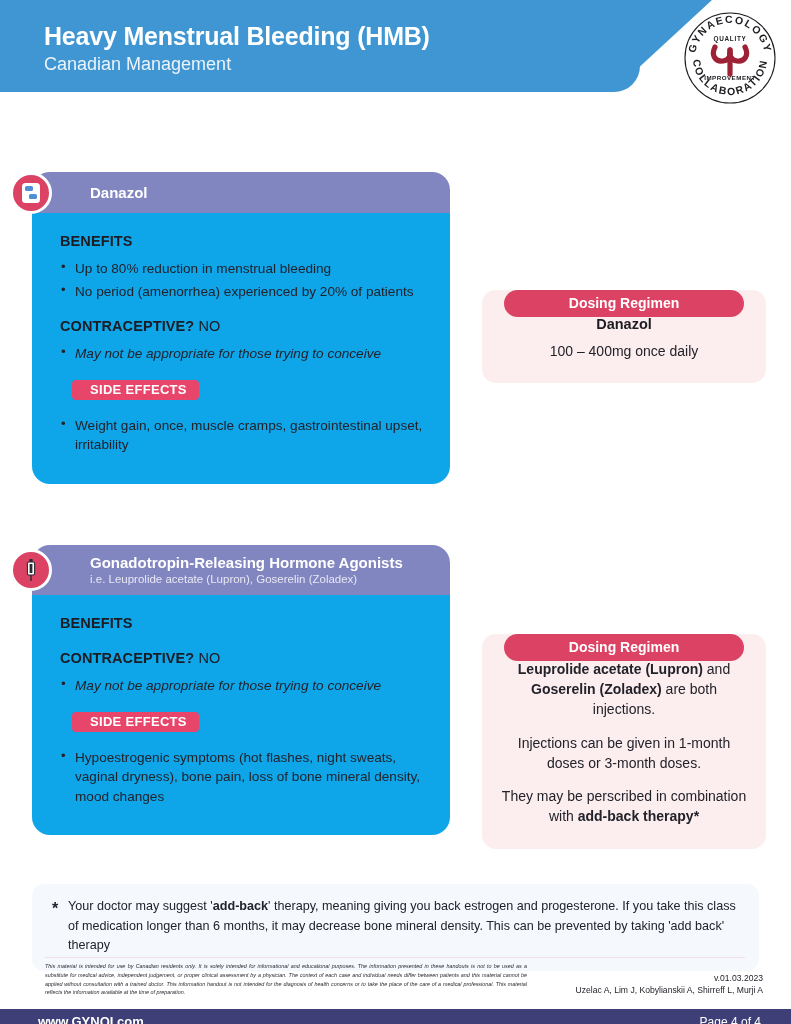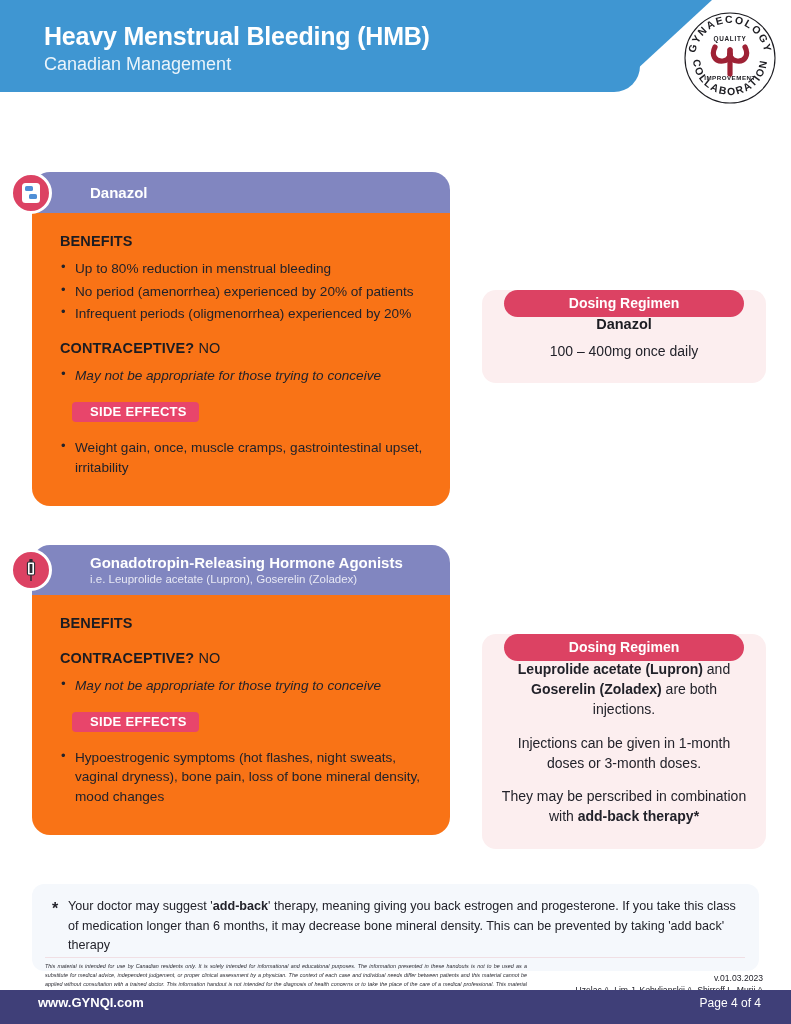--- a/index.html
+++ b/index.html
@@ -92,21 +92,21 @@
     width: 42px; height: 42px;
     border-radius: 50%;
     background: #dc4263;
     border: 3px solid #ffffff;
     box-sizing: border-box;
     display: flex;
     align-items: center;
     justify-content: center;
   }
   .card-body {
-    background: #f97316;
+    background: #0ea5e9;
     border-bottom-left-radius: 18px;
     border-bottom-right-radius: 18px;
     box-sizing: border-box;
     padding: 20px 22px 26px 28px;
   }
   .sec-heading {
     font-size: 14.5px;
     font-weight: bold;
     color: #1c1c22;
     margin: 0 0 5px 0;
@@ -253,21 +253,21 @@
     font-size: 8.6px;
     color: #23232b;
     line-height: 1.4;
   }
 
   
   .bottom-bar {
     position: absolute;
     left: 0; bottom: 0;
     width: 791px;
-    height: 34px;
+    height: 15px;
     background: #3f3f78;
   }
   .bottom-url {
     position: absolute;
     left: 38px; top: 5px;
     font-size: 13px;
     font-weight: bold;
     color: #ffffff;
   }
   .bottom-page {
@@ -324,21 +324,20 @@
         <rect x="8" y="12" width="8" height="5" rx="1.6" fill="#4f8fd6"></rect>
       </svg>
     </div>
     <div class="card-title">Danazol</div>
   </div>
   <div class="card-body">
     <div class="sec-heading">BENEFITS</div>
     <ul class="bullets">
       <li>Up to 80% reduction in menstrual bleeding</li>
       <li>No period (amenorrhea) experienced by 20% of patients</li>
-      <li>Infrequent periods (oligmenorrhea) experienced by 20%</li>
     </ul>
     <div class="gap-lg"></div>
     <div class="sec-heading">
       <span>CONTRACEPTIVE?</span>
       <span class="normal">NO</span>
     </div>
     <ul class="bullets">
       <li class="italic">May not be appropriate for those trying to conceive</li>
     </ul>
     <div class="gap-lg"></div>

